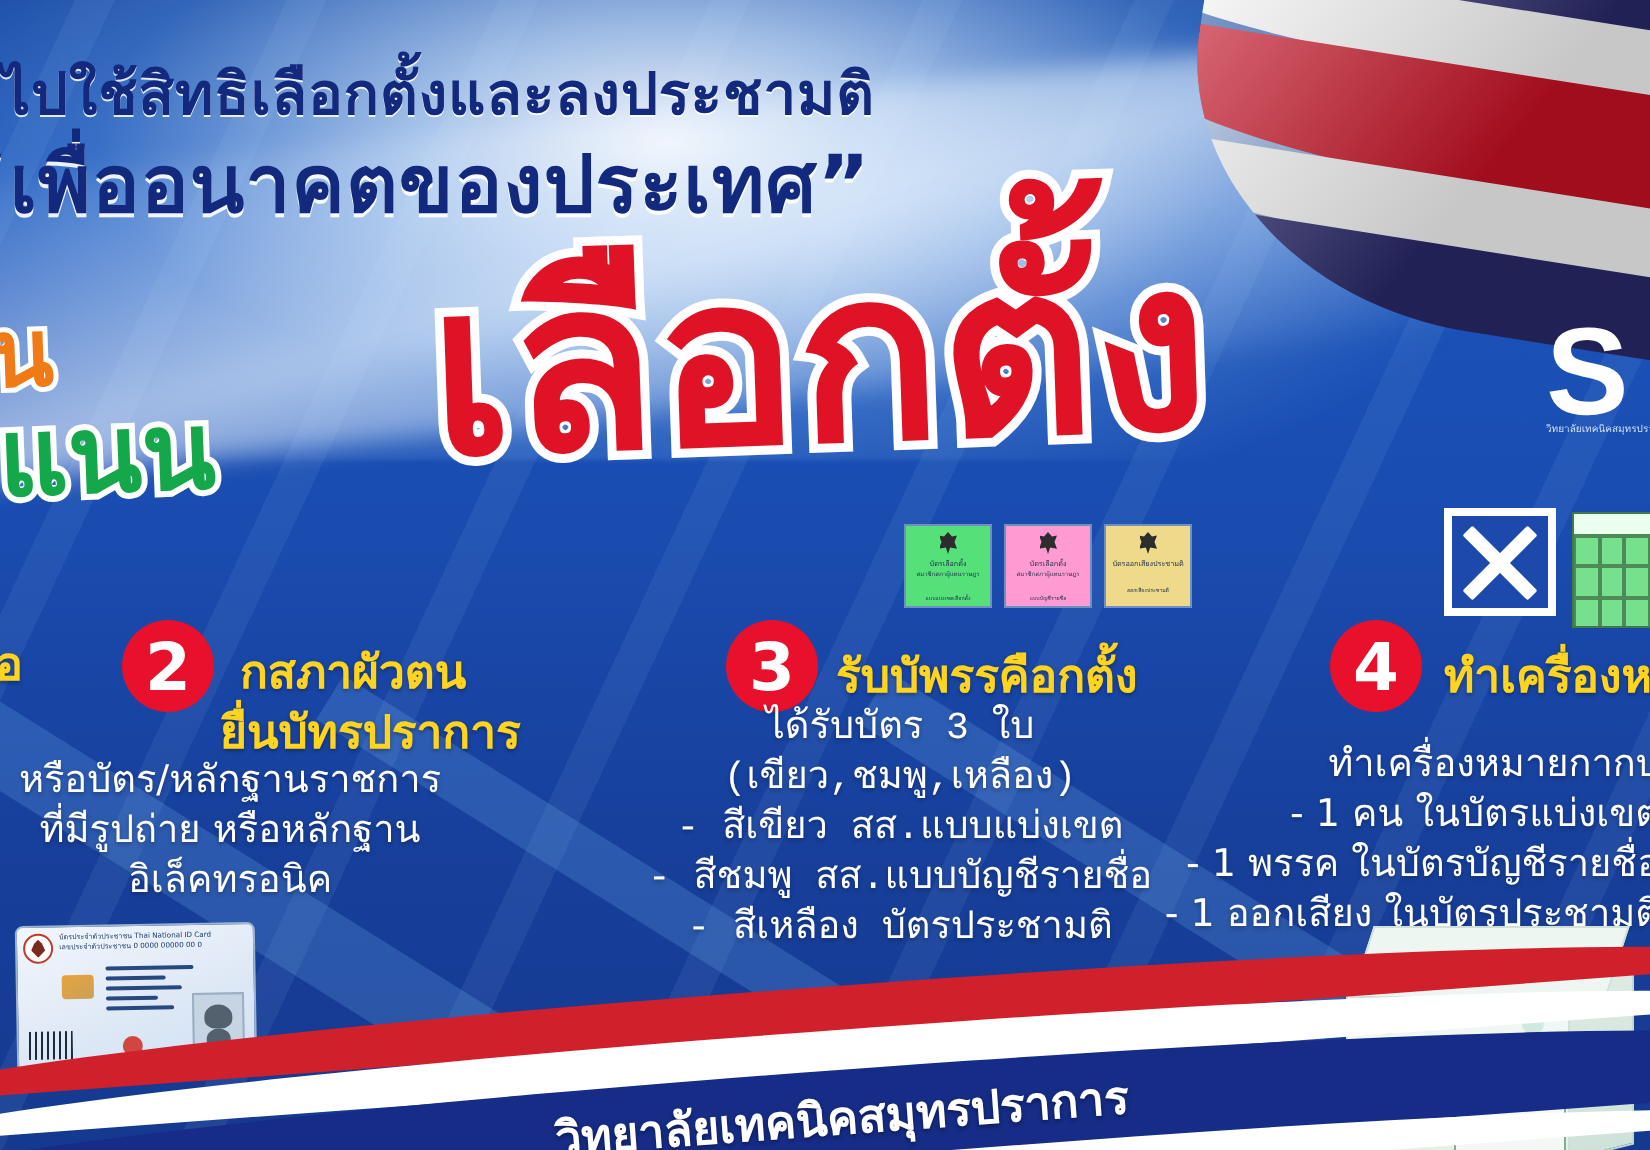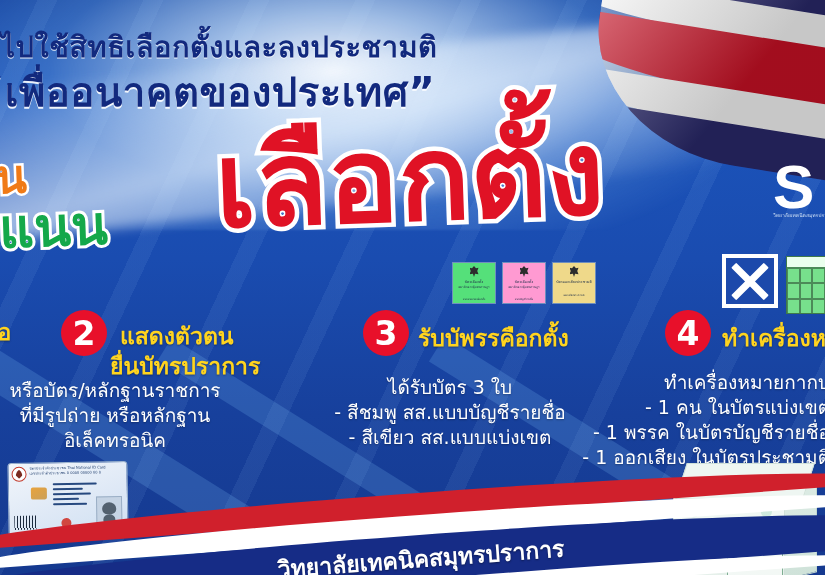--- a/index.html
+++ b/index.html
@@ -239,36 +239,38 @@
         <div class="cell"></div>
     </div>
   </div>
 
   <div class="step">
     <div class="head" style="left:-18px;top:314px;">ชื่อ</div>
   </div>
 
   <div class="step">
     <div class="num" style="left:61px;top:310px;">2</div>
-    <div class="head" style="left:120px;top:318px;">แสดงตัวตน</div>
+    <div class="head" style="left:120px;top:318px;">กสภาผัวตน</div>
     <div class="head" style="left:110px;top:348px;">ยื่นบัทรปราการ</div>
     <div class="body ta-c" style="left:-30px;top:378px;width:290px;">
       <div>หรือบัตร/หลักฐานราชการ</div>
       <div>ที่มีรูปถ่าย หรือหลักฐาน</div>
       <div>อิเล็คทรอนิค</div>
     </div>
   </div>
 
   <div class="step">
     <div class="num" style="left:363px;top:310px;">3</div>
     <div class="head" style="left:418px;top:320px;">รับบัพรรคือกตั้ง</div>
-    <div class="body ta-c" style="left:300px;top:375px;width:300px;">
+    <div class="body ta-c" style="left:300px;top:352px;width:300px;font-family:Liberation Mono, monospace;">
       <div>ได้รับบัตร 3 ใบ</div>
+      <div>(เขียว,ชมพู,เหลือง)</div>
+      <div>- สีเขียว สส.แบบแบ่งเขต</div>
       <div>- สีชมพู สส.แบบบัญชีรายชื่อ</div>
-      <div>- สีเขียว สส.แบบแบ่งเขต</div>
+      <div>- สีเหลือง บัตรประชามติ</div>
     </div>
   </div>
 
   <div class="step">
     <div class="num" style="left:665px;top:310px;">4</div>
     <div class="head" style="left:722px;top:320px;text-align:right;">ทำเครื่องห</div>
     <div class="body ta-r" style="left:545px;top:370px;width:285px;">
       <div>ทำเครื่องหมายกากบ</div>
       <div>- 1 คน ในบัตรแบ่งเขต</div>
       <div>- 1 พรรค ในบัตรบัญชีรายชื่อ</div>

